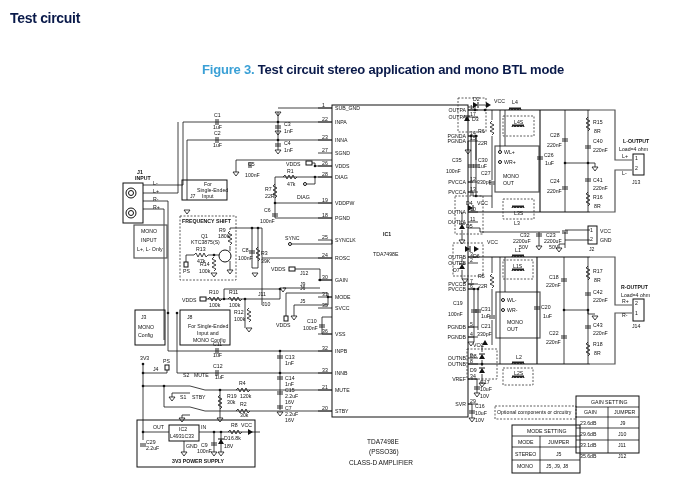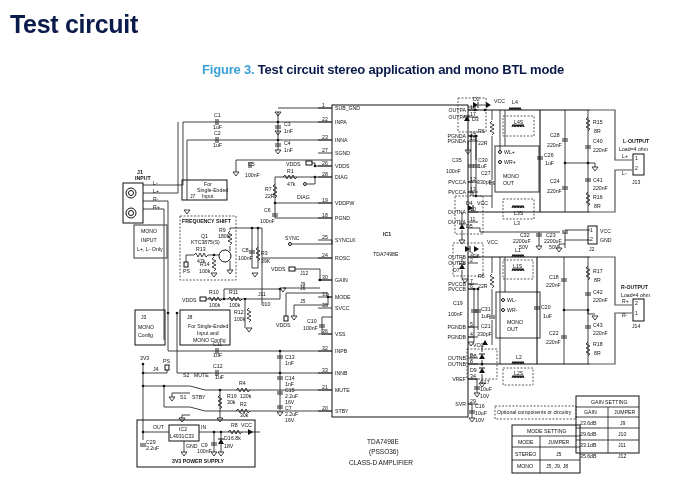--- a/index.html
+++ b/index.html
@@ -1,17 +1,17 @@
 <!DOCTYPE html>
 <html><head>
 <meta charset="utf-8">
 <style>
   html, body { margin:0; padding:0; background:#ffffff; }
   body { width:696px; height:481px; position:relative; overflow:hidden; font-family:"Liberation Sans", sans-serif; }
-  .h1 { position:absolute; left:10px; top:10px; font-size:25px; font-weight:bold; color:#0a1a4a; letter-spacing:-0.3px; }
+  .h1 { position:absolute; left:10px; top:10px; font-size:14px; font-weight:bold; color:#0a1a4a; letter-spacing:-0.3px; }
   .figcap { position:absolute; left:174px; top:62px; font-size:13px; font-weight:bold; color:#0a1a4a; letter-spacing:-0.2px;padding-left:28px; }
   .figcap .fignum { color:#3aa0d6; }
   svg#schem { position:absolute; left:0; top:0; }
   svg text { font-family:"Liberation Sans", sans-serif; font-size:5.2px; fill:#111; }
   .w { stroke:#111; stroke-width:0.8; fill:none; }
   .wt { stroke:#111; stroke-width:1.1; fill:none; }
   .g { stroke:#555; stroke-width:1.2; fill:none; }
   .box { stroke:#111; stroke-width:1; fill:none; }
   .dash { stroke:#333; stroke-width:0.8; fill:none; stroke-dasharray:2 1.5; }
   .dot { fill:#111; }

